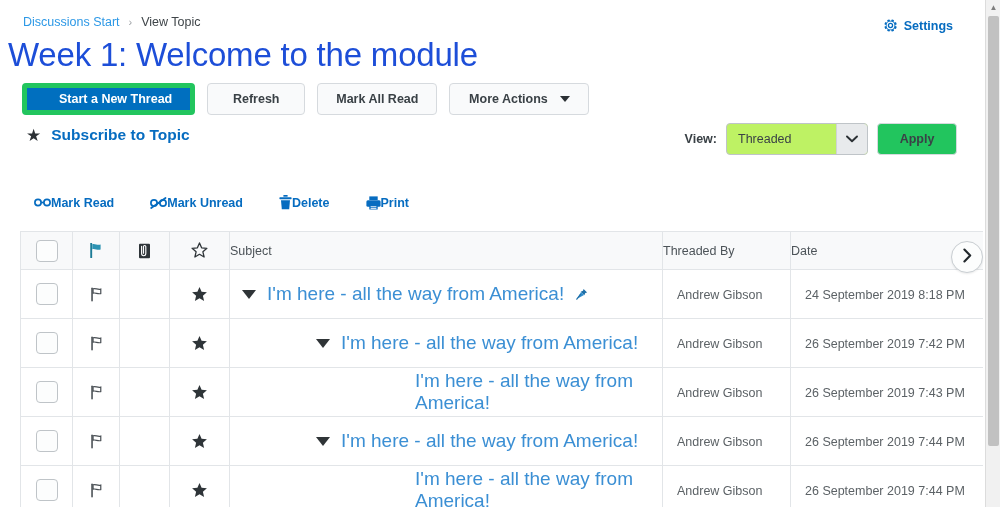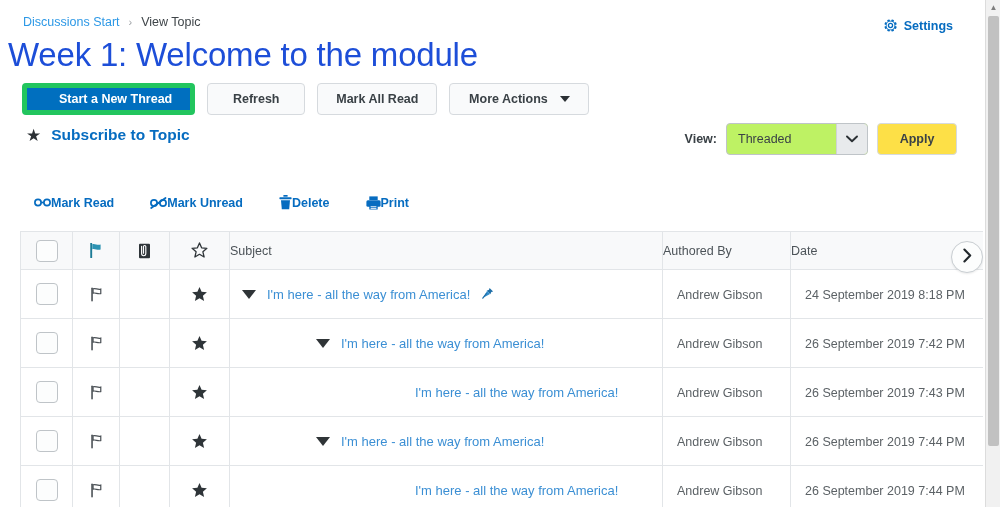--- a/index.html
+++ b/index.html
@@ -101,21 +101,21 @@
   .select-val {
     flex: 1; display: flex; align-items: center; padding-left: 11px;
     font-size: 12.5px; color: #3a4146;
   }
   .select-arrow {
     width: 31px; background: #e8eaec; border-left: 1px solid #cfd3d6;
     display: flex; align-items: center; justify-content: center;
   }
   .btn-apply {
     width: 80px; height: 32px; border: 1px solid #d6dade; border-radius: 4px;
-    background: #fde047; color: #3a4146; font-size: 12.5px; font-weight: bold;
+    background: #22c55e; color: #3a4146; font-size: 12.5px; font-weight: bold;
     display: flex; align-items: center; justify-content: center; cursor: pointer;
   }
 
   
   .toolbar {
     position: absolute; top: 195px; left: 34px;
     display: flex; align-items: center; gap: 36px;
   }
   .tb-item {
     display: flex; align-items: center; 
@@ -150,21 +150,21 @@
   }
   .icon-cell { display: flex; align-items: center; justify-content: center; height: 100%; }
   .subj-cell { display: flex; align-items: center; height: 100%; gap: 11px; }
   .twisty {
     width: 0; height: 0; flex: none;
     border-left: 7px solid transparent; border-right: 7px solid transparent;
     border-top: 9px solid #2f3437; cursor: pointer;
   }
   .twisty-spacer { width: 14px; flex: none; }
   .subj-link {
-    font-size: 13px; color: #3b8fd4; cursor: pointer;
+    font-size: 19px; color: #3b8fd4; cursor: pointer;
     display: inline-flex; align-items: center; gap: 12px;
   }
   .cell-text { font-size: 12.5px; color: #5c6266; padding-left: 14px; }
   .pin { display: inline-block; }
 
   
   .scroll-right {
     position: absolute; top: 241px; right: 2px;
     width: 32px; height: 32px; border-radius: 50%;
     background: #fcfdfd; border: 1px solid #c9ced2;
@@ -305,21 +305,21 @@
               </span>
             </th>
             <th>
               <span class="icon-cell">
                 <svg width="17" height="17" viewBox="0 0 17 17" xmlns="http://www.w3.org/2000/svg">
                   <path d="M8.5 0.9 L10.6 5.8 L15.9 6.3 L11.9 9.8 L13.1 15 L8.5 12.3 L3.9 15 L5.1 9.8 L1.1 6.3 L6.4 5.8 Z" fill="none" stroke="#2e3438" stroke-width="1.3" stroke-linejoin="round"></path>
                 </svg>
               </span>
             </th>
             <th class="th-pad">Subject</th>
-            <th class="th-pad">Authored By</th>
+            <th class="th-pad">Threaded By</th>
             <th class="th-pad">Date</th>
           </tr>
         </thead>
         <tbody>
             <tr>
               <td>
                 <span class="chk"></span>
               </td>
               <td>
                 <span class="icon-cell">

